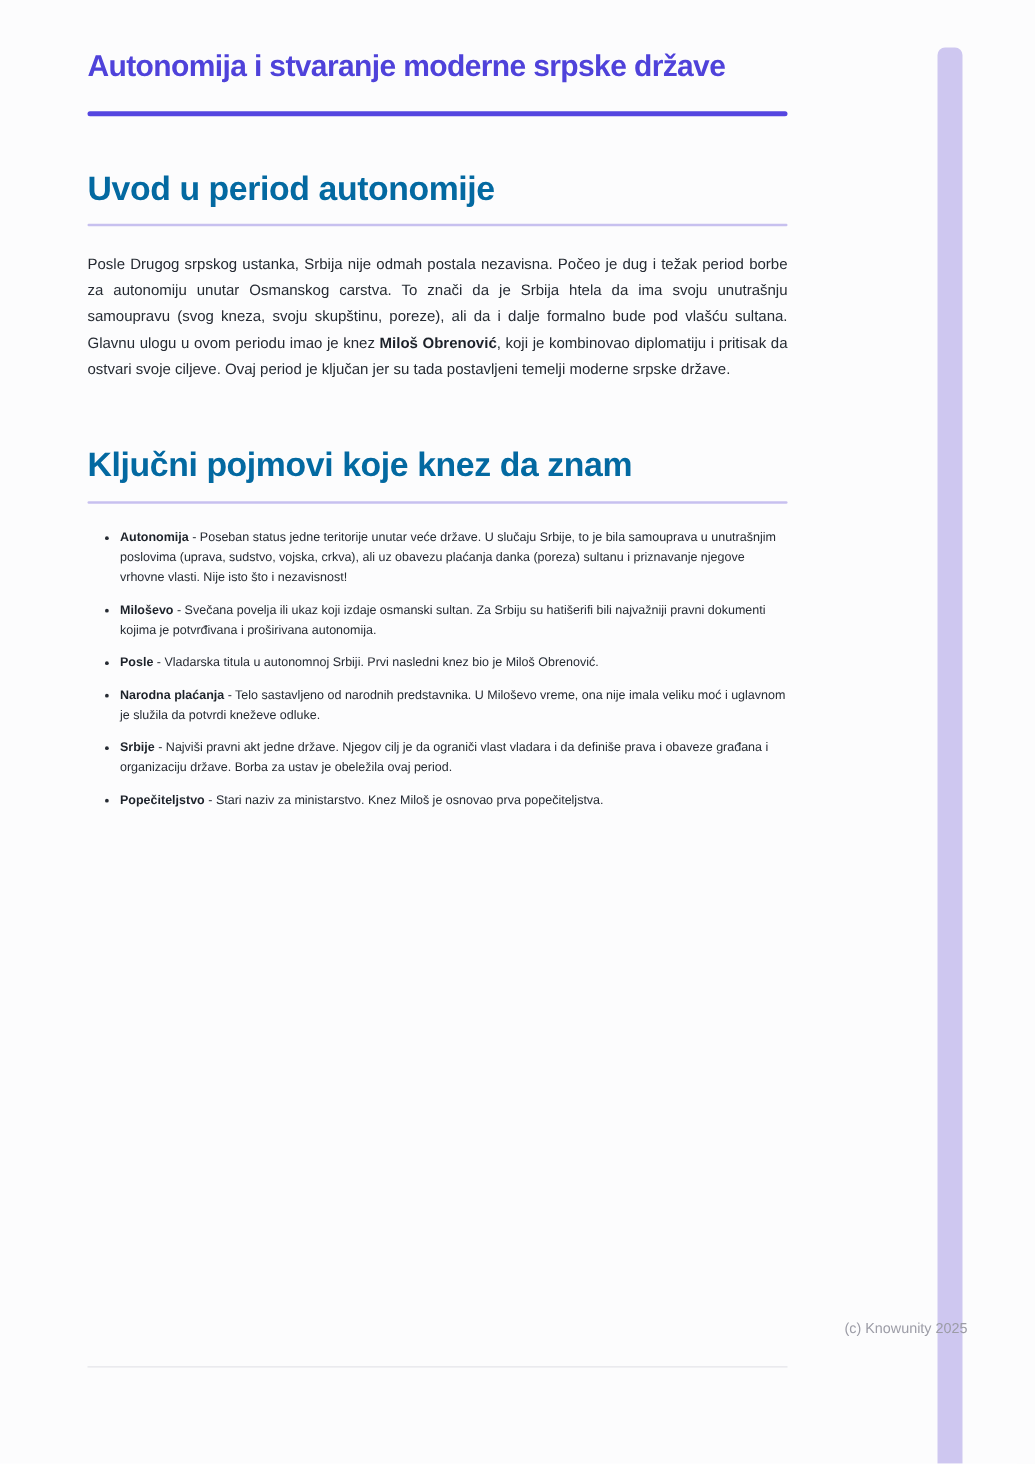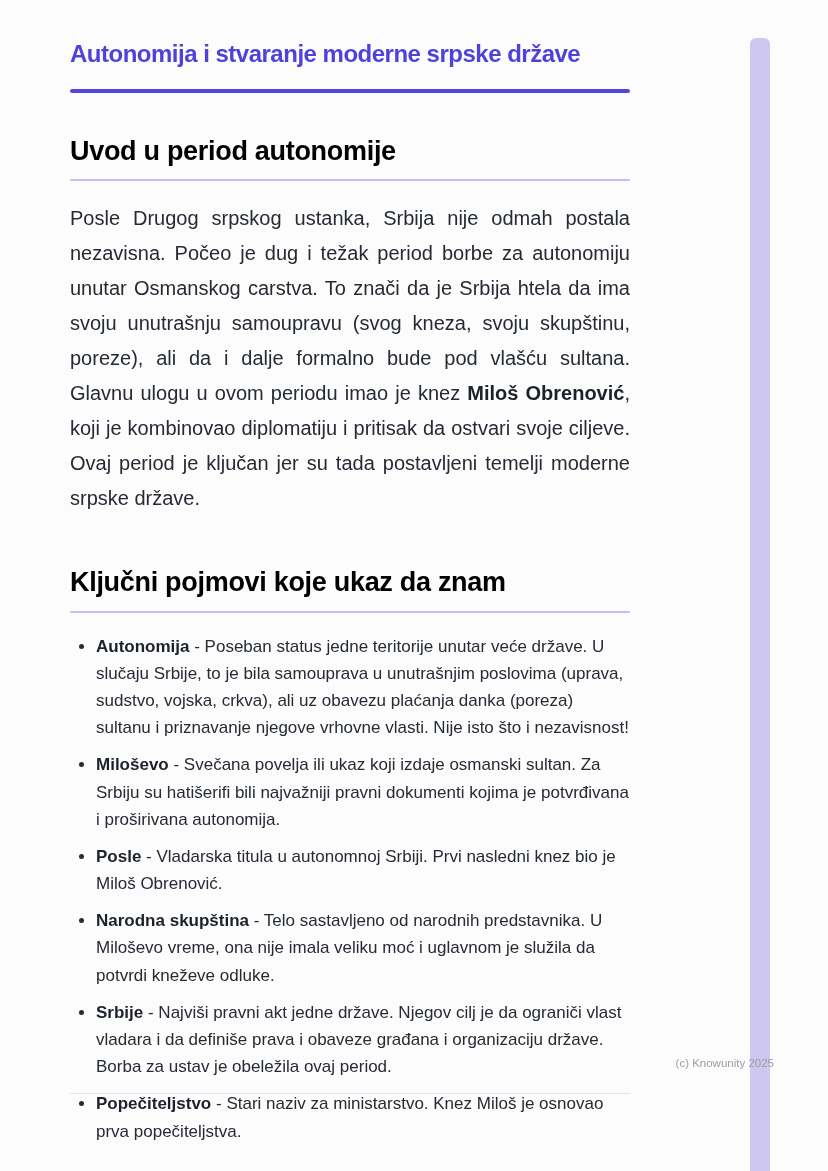--- a/index.html
+++ b/index.html
@@ -38,46 +38,46 @@
   .rule-strong {
     margin-top: 20px;
     height: 4px;
     background: #5546e0;
     border-radius: 2px;
   }
   h2.section-heading {
     font-size: 27px;
     line-height: 1.2;
     font-weight: bold;
-    color: #000000;
+    color: #0369a1;
     letter-spacing: -0.3px;
   }
   .h2-intro { margin-top: 42px; }
   .h2-terms { margin-top: 50px; }
   .rule-light {
     margin-top: 12px;
     height: 2px;
     background: #c7c0ef;
     border-radius: 1px;
   }
   p.body-par {
     margin-top: 20px;
-    font-size: 20px;
+    font-size: 12px;
     line-height: 1.75;
     color: #262b33;
     text-align: justify;
   }
   p.body-par strong { font-weight: bold; color: #1d222a; }
   ul.terms {
     margin-top: 20px;
     padding-left: 26px;
     color: #262b33;
   }
   ul.terms li {
-    font-size: 17px;
+    font-size: 10px;
     line-height: 1.6;
     margin-bottom: 10px;
   }
   ul.terms li strong { font-weight: bold; color: #1d222a; }
   .rule-footer {
     position: absolute;
     left: 70px;
     top: 1093px;
     width: 560px;
     height: 1px;
@@ -104,27 +104,27 @@
     <h1 class="page-title">Autonomija i stvaranje moderne srpske države</h1>
     <div class="rule-strong"></div>
 
     <section>
       <h2 class="section-heading h2-intro">Uvod u period autonomije</h2>
       <div class="rule-light"></div>
       <p class="body-par"><span>Posle Drugog srpskog ustanka, Srbija nije odmah postala nezavisna. Počeo je dug i težak period borbe za autonomiju unutar Osmanskog carstva. To znači da je Srbija htela da ima svoju unutrašnju samoupravu (svog kneza, svoju skupštinu, poreze), ali da i dalje formalno bude pod vlašću sultana. Glavnu ulogu u ovom periodu imao je knez </span><strong>Miloš Obrenović</strong><span>, koji je kombinovao diplomatiju i pritisak da ostvari svoje ciljeve. Ovaj period je ključan jer su tada postavljeni temelji moderne srpske države.</span></p>
     </section>
 
     <section>
-      <h2 class="section-heading h2-terms">Ključni pojmovi koje ukaz da znam</h2>
+      <h2 class="section-heading h2-terms">Ključni pojmovi koje knez da znam</h2>
       <div class="rule-light"></div>
       <ul class="terms">
         <li><strong>Autonomija</strong> <span>- Poseban status jedne teritorije unutar veće države. U slučaju Srbije, to je bila samouprava u unutrašnjim poslovima (uprava, sudstvo, vojska, crkva), ali uz obavezu plaćanja danka (poreza) sultanu i priznavanje njegove vrhovne vlasti. Nije isto što i nezavisnost!</span></li>
         <li><strong>Miloševo</strong> <span>- Svečana povelja ili ukaz koji izdaje osmanski sultan. Za Srbiju su hatišerifi bili najvažniji pravni dokumenti kojima je potvrđivana i proširivana autonomija.</span></li>
         <li><strong>Posle</strong> <span>- Vladarska titula u autonomnoj Srbiji. Prvi nasledni knez bio je Miloš Obrenović.</span></li>
-        <li><strong>Narodna skupština</strong> <span>- Telo sastavljeno od narodnih predstavnika. U Miloševo vreme, ona nije imala veliku moć i uglavnom je služila da potvrdi kneževe odluke.</span></li>
+        <li><strong>Narodna plaćanja</strong> <span>- Telo sastavljeno od narodnih predstavnika. U Miloševo vreme, ona nije imala veliku moć i uglavnom je služila da potvrdi kneževe odluke.</span></li>
         <li><strong>Srbije</strong> <span>- Najviši pravni akt jedne države. Njegov cilj je da ograniči vlast vladara i da definiše prava i obaveze građana i organizaciju države. Borba za ustav je obeležila ovaj period.</span></li>
         <li><strong>Popečiteljstvo</strong> <span>- Stari naziv za ministarstvo. Knez Miloš je osnovao prva popečiteljstva.</span></li>
       </ul>
     </section>
 
   </div>
 
   <div class="rule-footer"></div>
   <div class="footer">(c) Knowunity 2025</div>
 

